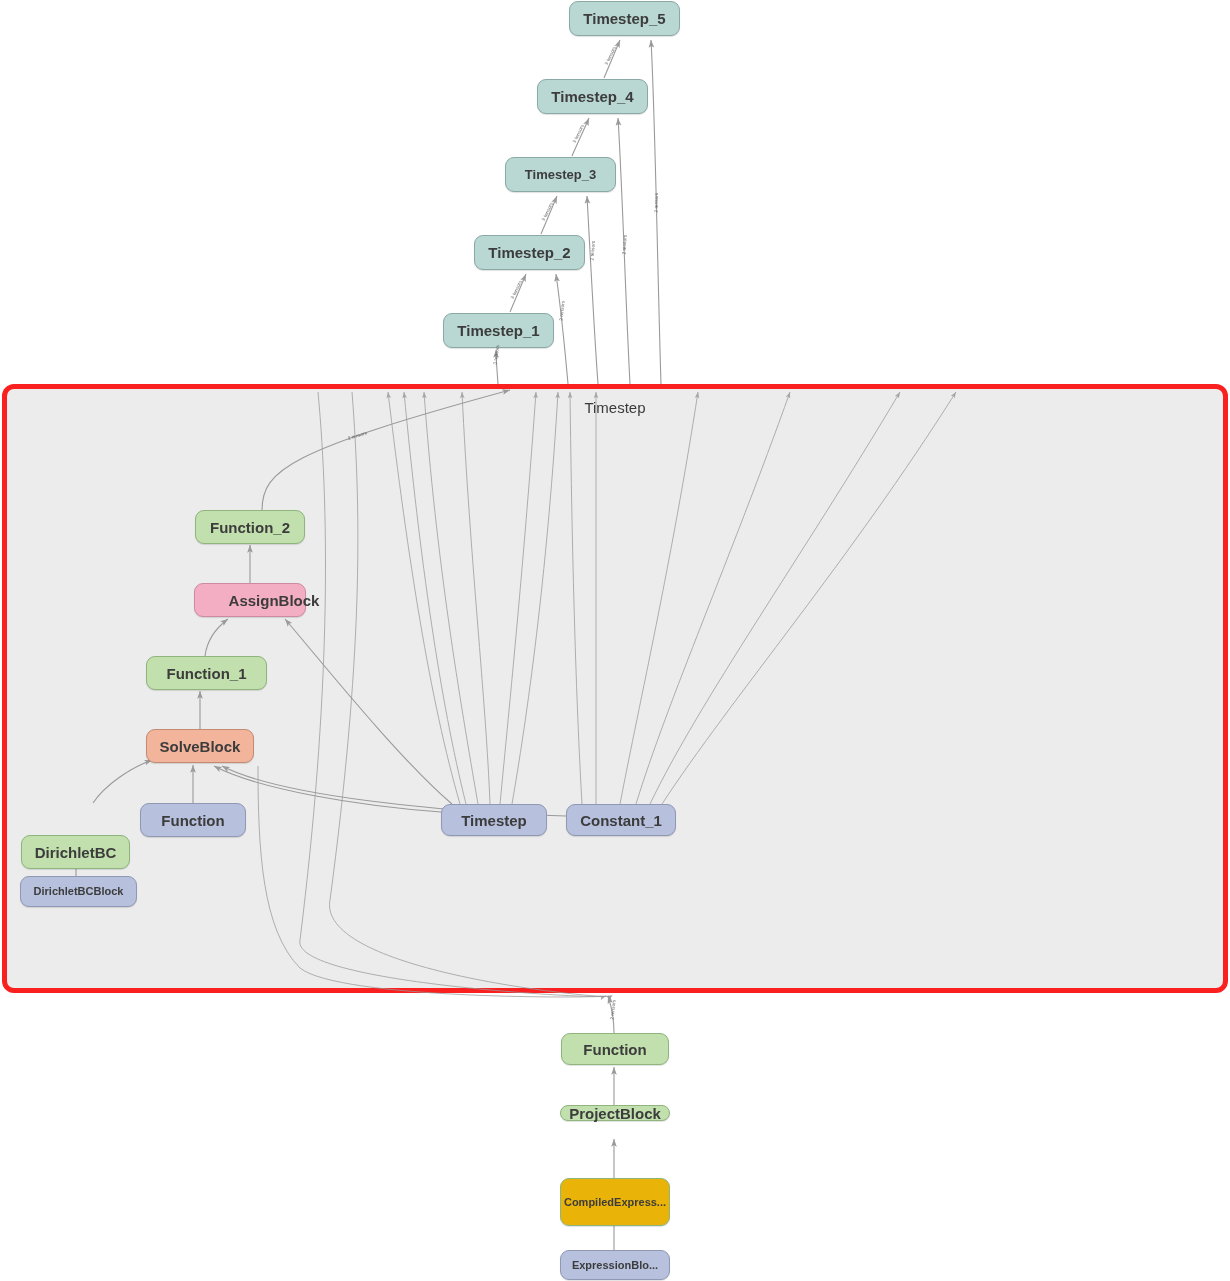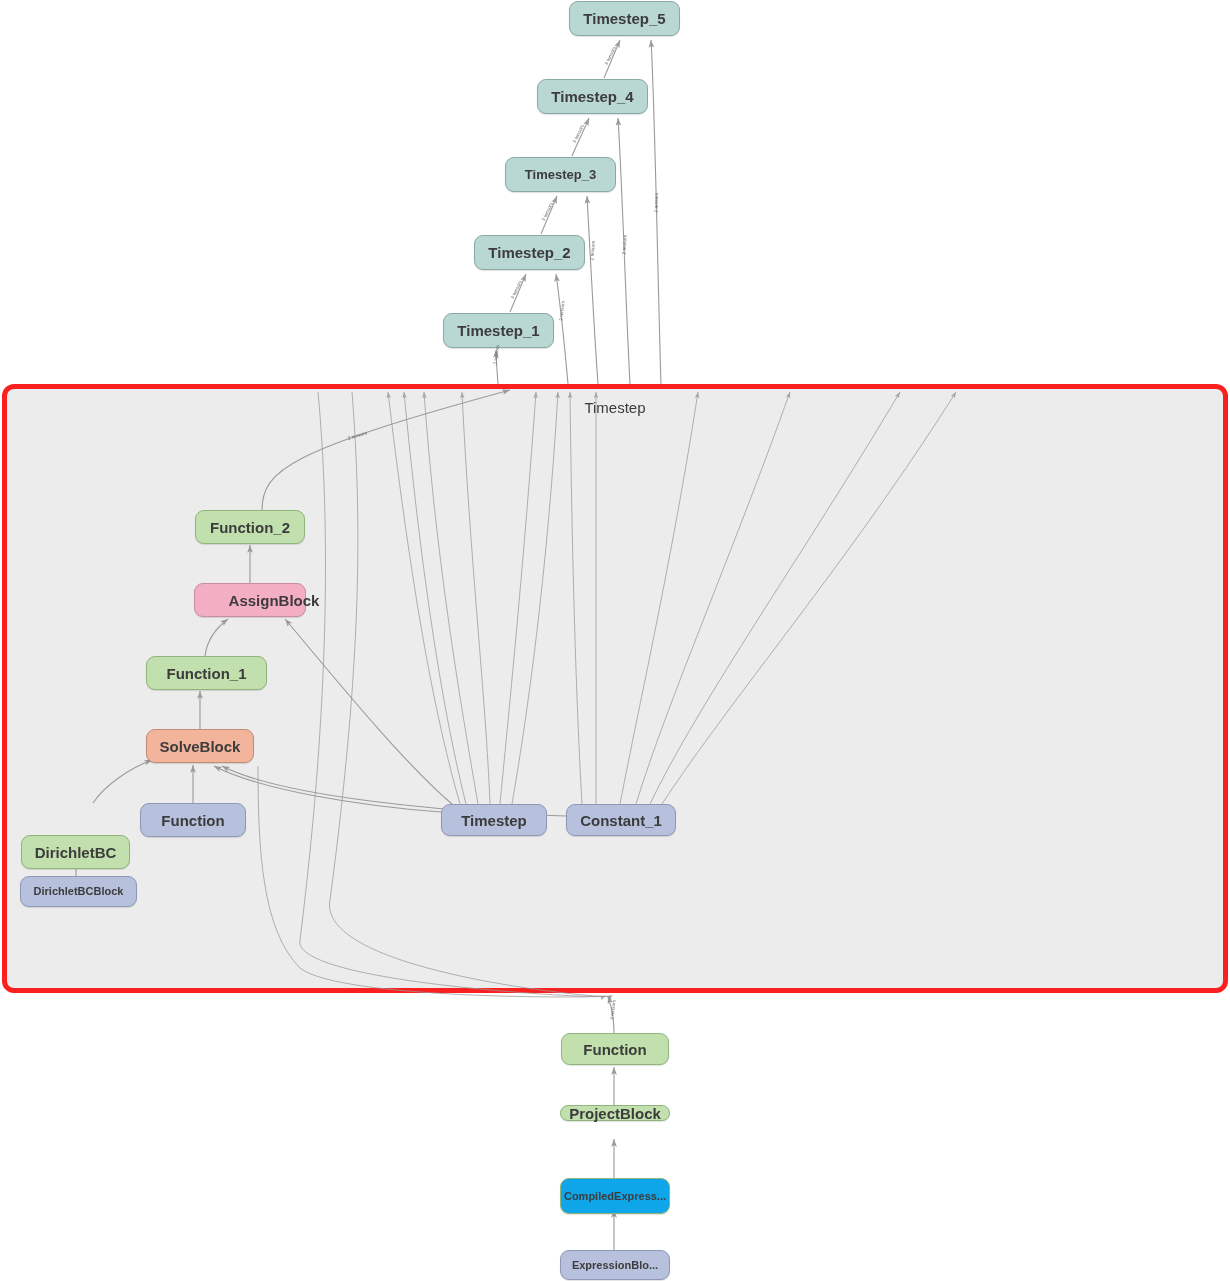--- a/index.html
+++ b/index.html
@@ -171,21 +171,21 @@
       </div>
       <div class="node" style="left: 20px; top: 876px; width: 117px; height: 31px; background: rgb(183, 192, 221); border-color: rgb(143, 152, 181); font-size: 11px; color: rgb(60, 60, 60);">
         <span class="node-label">DirichletBCBlock</span>
       </div>
       <div class="node" style="left: 561px; top: 1033px; width: 108px; height: 32px; background: rgb(194, 224, 173); border-color: rgb(143, 181, 124); font-size: 15px; color: rgb(60, 60, 60);">
         <span class="node-label">Function</span>
       </div>
       <div class="node" style="left: 560px; top: 1105px; width: 110px; height: 16px; background: rgb(194, 224, 173); border-color: rgb(143, 181, 124); font-size: 15px; color: rgb(60, 60, 60);">
         <span class="node-label">ProjectBlock</span>
       </div>
-      <div class="node" style="left: 560px; top: 1178px; width: 110px; height: 36px; background: #0ea5e9; border-color: rgb(143, 181, 124); font-size: 11px; color: rgb(60, 60, 60);">
+      <div class="node" style="left: 560px; top: 1178px; width: 110px; height: 48px; background: #eab308; border-color: rgb(143, 181, 124); font-size: 11px; color: rgb(60, 60, 60);">
         <span class="node-label">CompiledExpress...</span>
       </div>
       <div class="node" style="left: 560px; top: 1250px; width: 110px; height: 30px; background: rgb(183, 192, 221); border-color: rgb(143, 152, 181); font-size: 11px; color: rgb(60, 60, 60);">
         <span class="node-label">ExpressionBlo...</span>
       </div>
     </div>
   <div id="edge-label-layer" style="position:absolute;left:0;top:0;width:1230px;height:1281px;pointer-events:none;">
       <div class="edge-label" style="left: 495px; top: 362px; transform: rotate(-82deg);">3 tensors</div>
       <div class="edge-label" style="left: 512px; top: 296px; transform: rotate(-64deg);">3 tensors</div>
       <div class="edge-label" style="left: 543px; top: 218px; transform: rotate(-64deg);">3 tensors</div>

